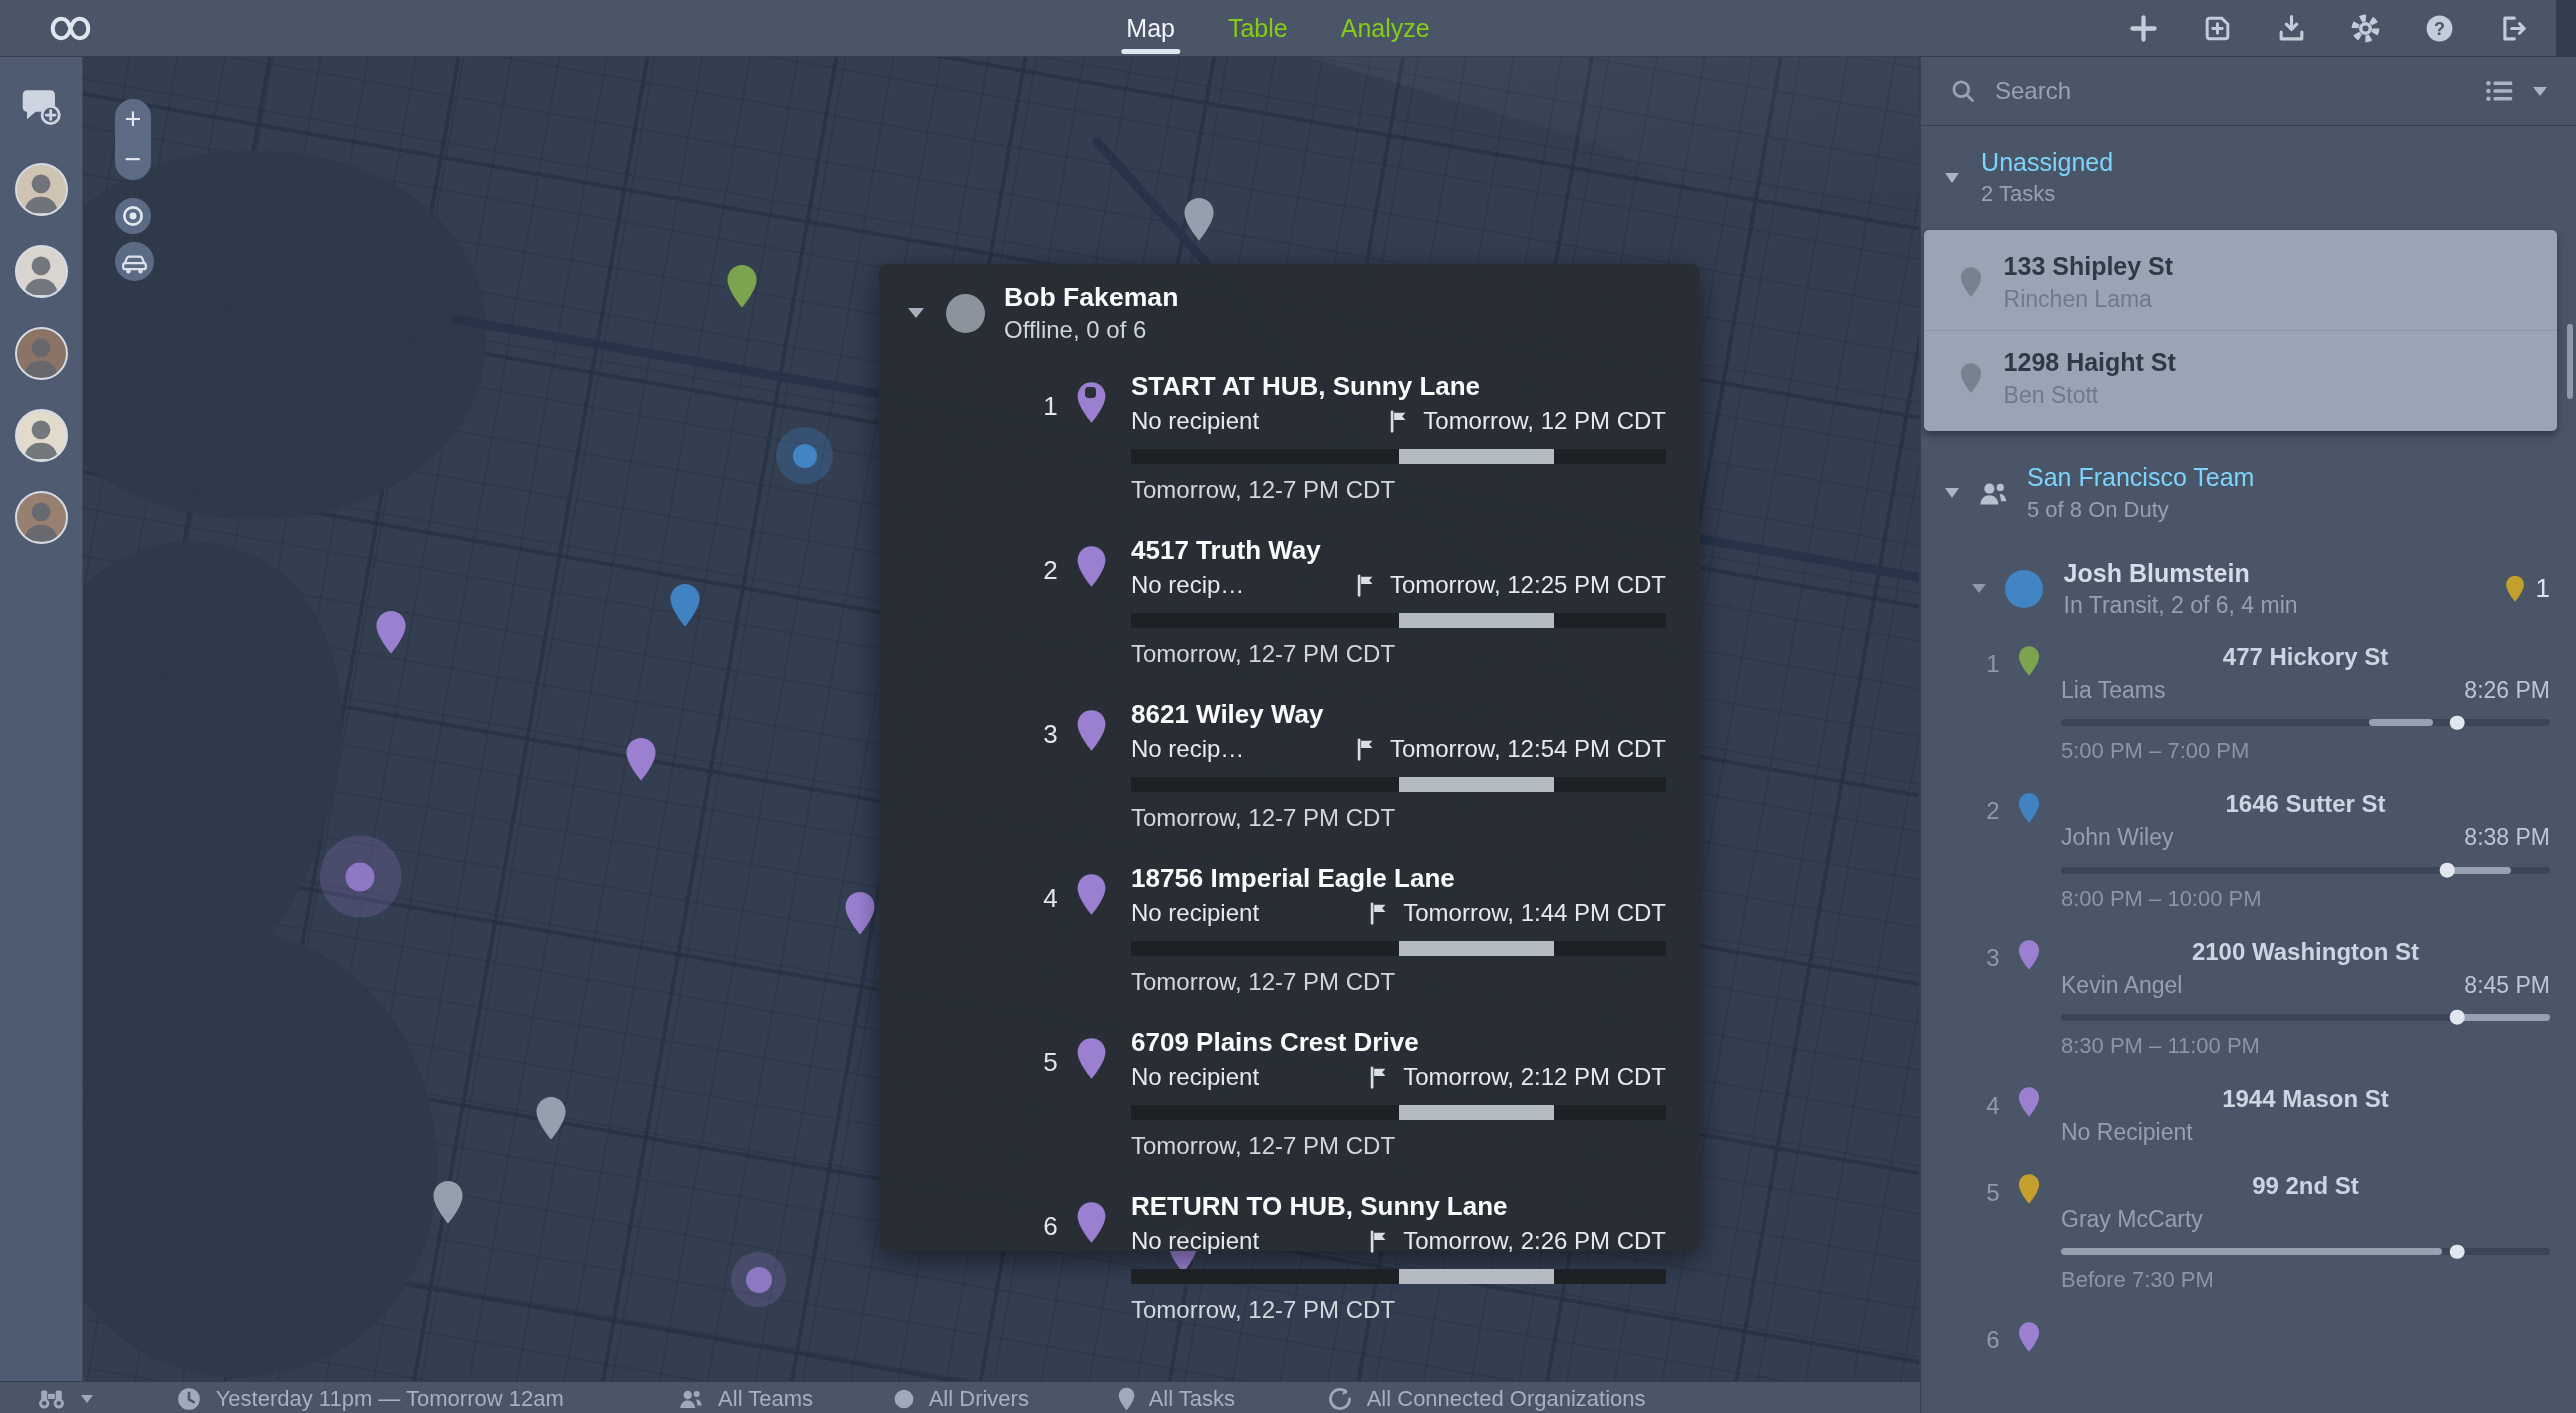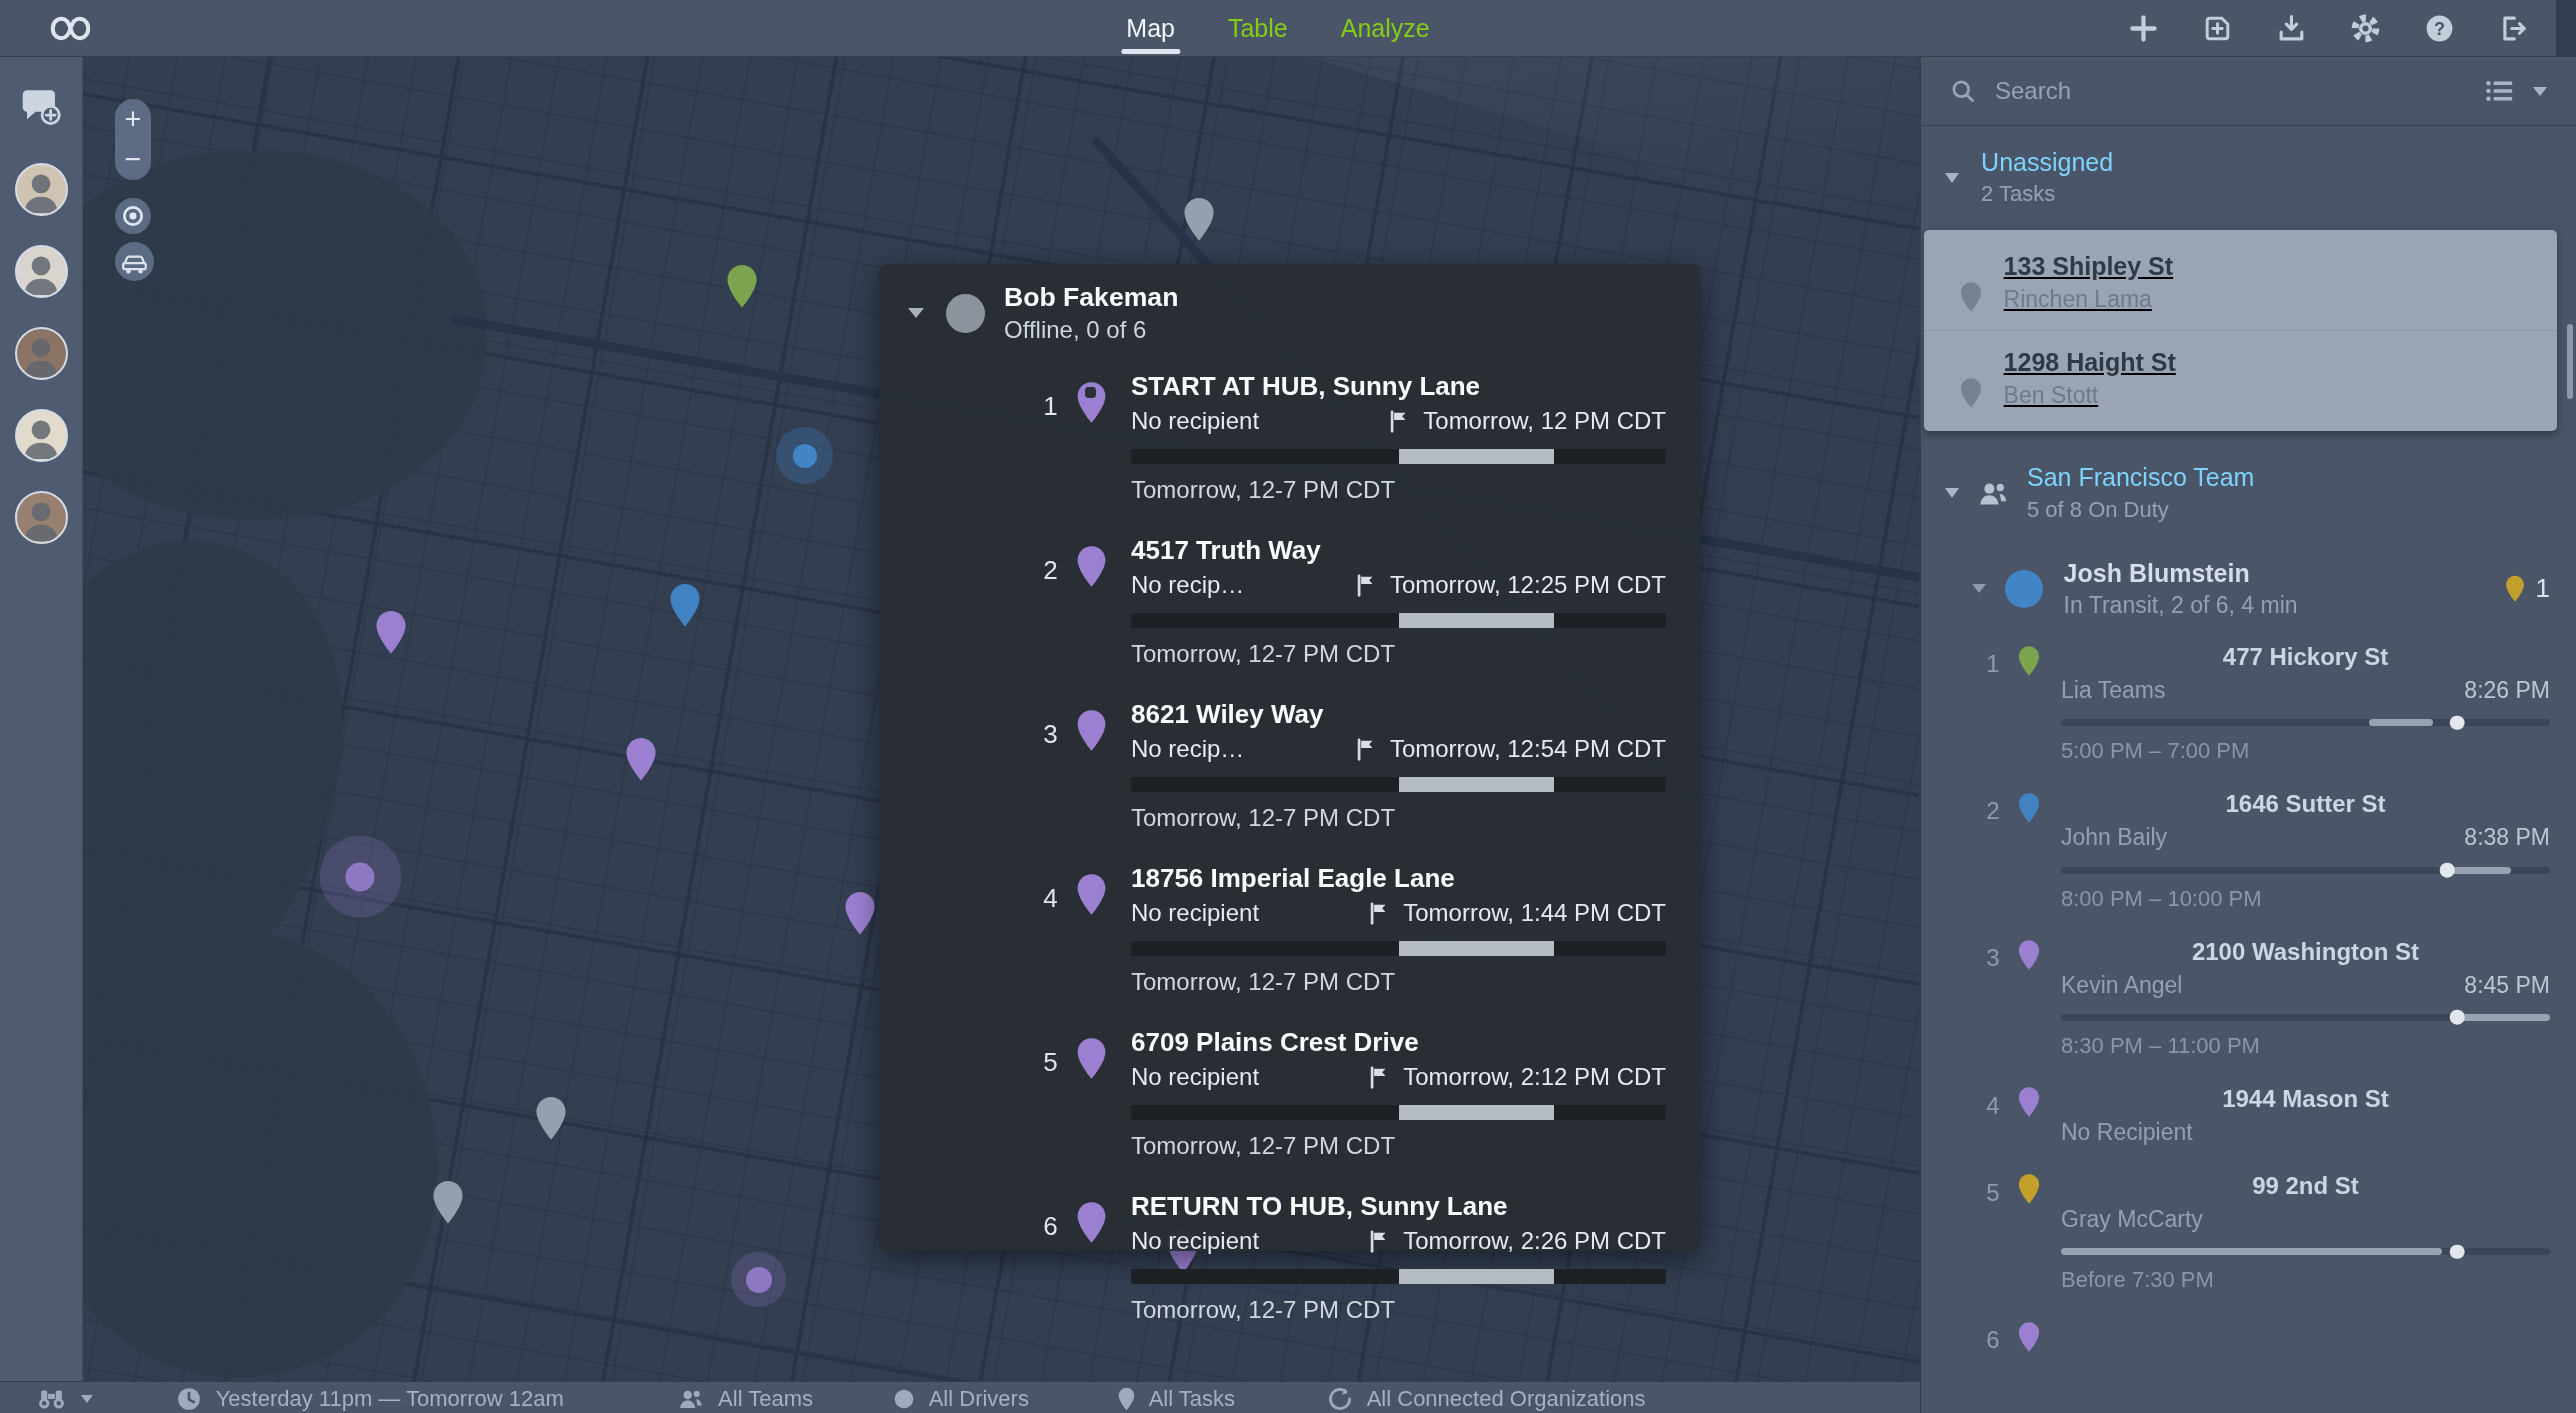--- a/index.html
+++ b/index.html
@@ -88,21 +88,21 @@
   .search-row input { flex:1; background:transparent; border:none; outline:none; font-size:24px;
     color:#dfe5ee; font-family:inherit; }
   .search-row input::placeholder { color:#96a3b6; }
   .caret-sm { width:0; height:0; border-left:7.7px solid transparent; border-right:7.7px solid transparent;
     border-top:9.4px solid #a9b4c6; cursor:pointer; }
   .group-head { display:flex; align-items:center; padding:22px 26px 19px 24px; gap:17px; cursor:pointer; }
   .group-title { font-size:25px; font-weight:400; color:#7dd3fc; }
   .group-sub { font-size:22px; color:#94a1b5; margin-top:4.3px; }
   .sel-card { margin:3.4px 19px 17px 2.6px; background:#9ba4b4; border-radius:5.1px;
     box-shadow:0 3.4px 8.6px rgba(0,0,0,.35); padding:5.1px 0; }
-  .card-row { display:flex; align-items:flex-end; gap:22px; padding:17px 20.6px 17px 36px; cursor:pointer;text-decoration:underline; }
+  .card-row { display:flex; align-items:center; gap:22px; padding:17px 20.6px 17px 36px; cursor:pointer; }
   .card-row + .card-row { border-top:0.9px solid #8b95a6; }
   .card-addr { font-size:25px; font-weight:600; color:#2e3946; }
   .card-name { font-size:23px; color:#6e7a8a; margin-top:5.1px; }
   .drv-row { display:flex; align-items:center; padding:17px 26px 17px 51px; gap:0; cursor:pointer; }
   .drv-dot { width:38px; height:38px; border-radius:50%; margin:0 20.6px 0 19px; flex:none; }
   .drv-name { font-size:25px; font-weight:600; color:#d6dde9; }
   .drv-status { font-size:23px; color:#94a1b5; margin-top:4.3px; }
   .drv-badge { margin-left:auto; display:flex; align-items:center; gap:10.3px; }
   .drv-badge span { font-size:26px; color:#dfe4ec; }
   .stask { display:grid; grid-template-columns:50px 43px 1fr; padding:0 26px 0 47px; margin:6.9px 0 26px; cursor:pointer; }
@@ -607,21 +607,21 @@
     </div>
 
     <div class="stask">
       <div class="snum">2</div>
       <svg class="spin" viewBox="0 0 24 34">
         <path d="M12 1C5.9 1 1 5.9 1 12c0 8.2 11 21 11 21s11-12.8 11-21C23 5.9 18.1 1 12 1z" style="fill: rgb(64, 130, 194);"></path>
       </svg>
       <div>
         <div class="saddr">1646 Sutter St</div>
         <div class="swho">
-          <span>John Baily</span>
+          <span>John Wiley</span>
           <span class="stime">8:38 PM</span>
         </div>
         <div class="sbar">
           <div class="sseg" style="left: 79%; width: 13%;"></div>
           <div class="sdot" style="left: 79%;"></div>
         </div>
         <div class="swin">8:00 PM – 10:00 PM</div>
       </div>
     </div>
 

